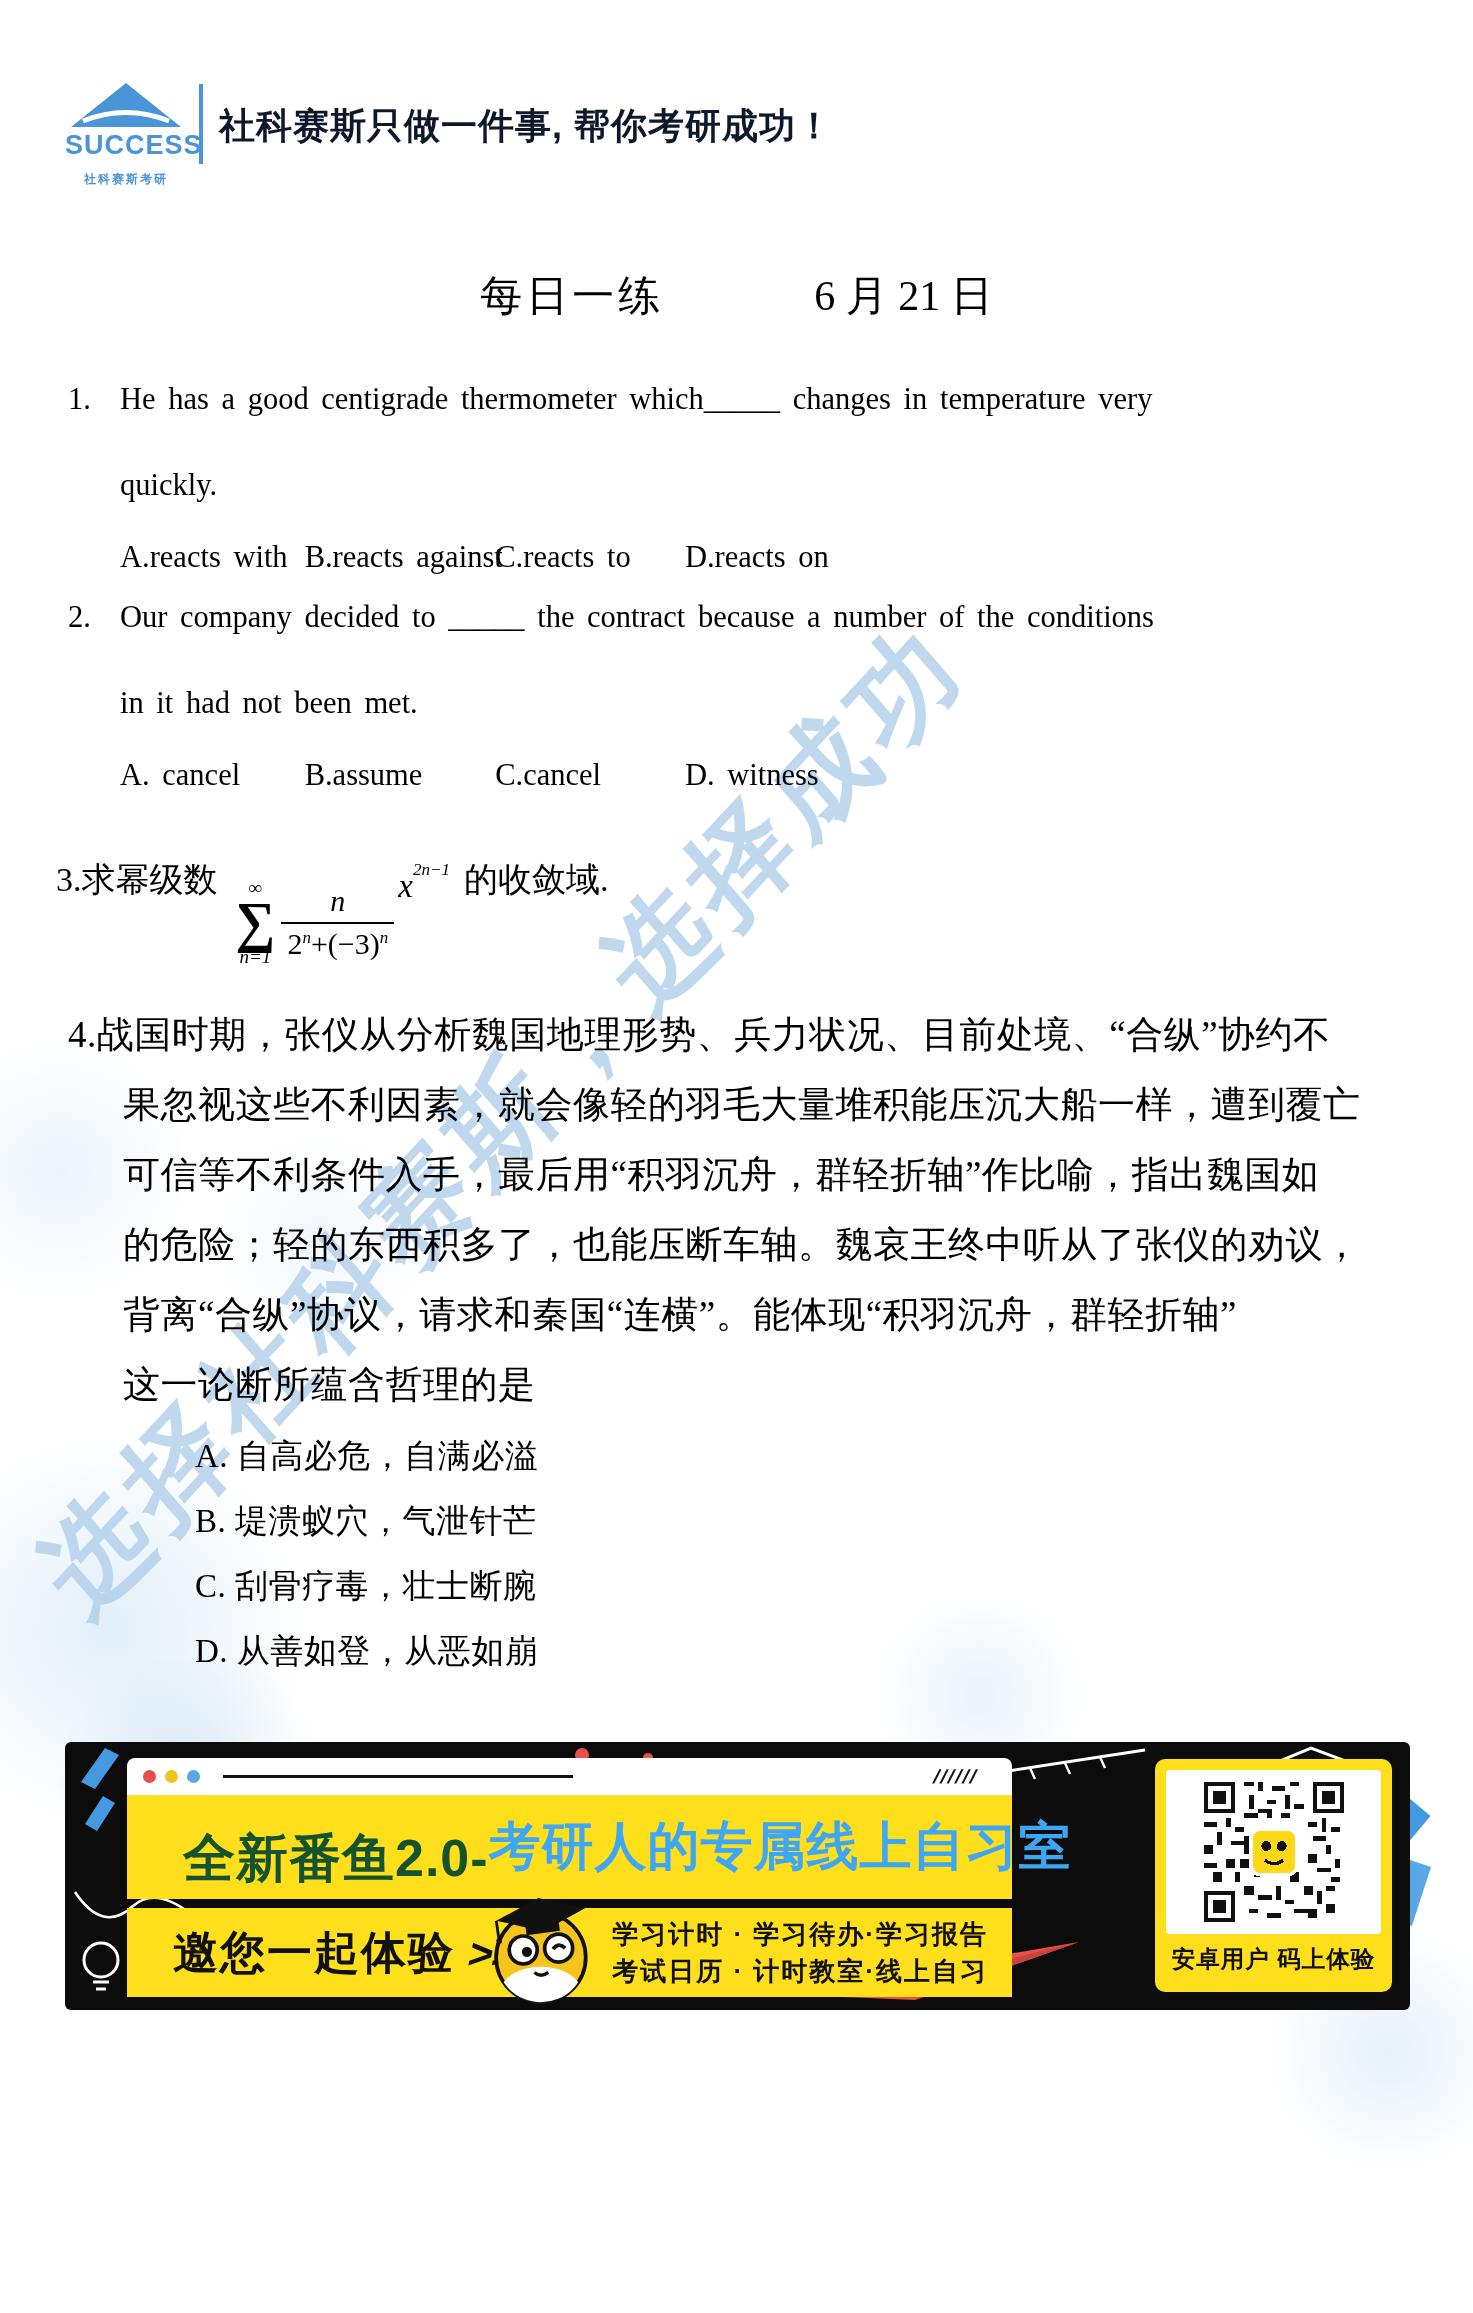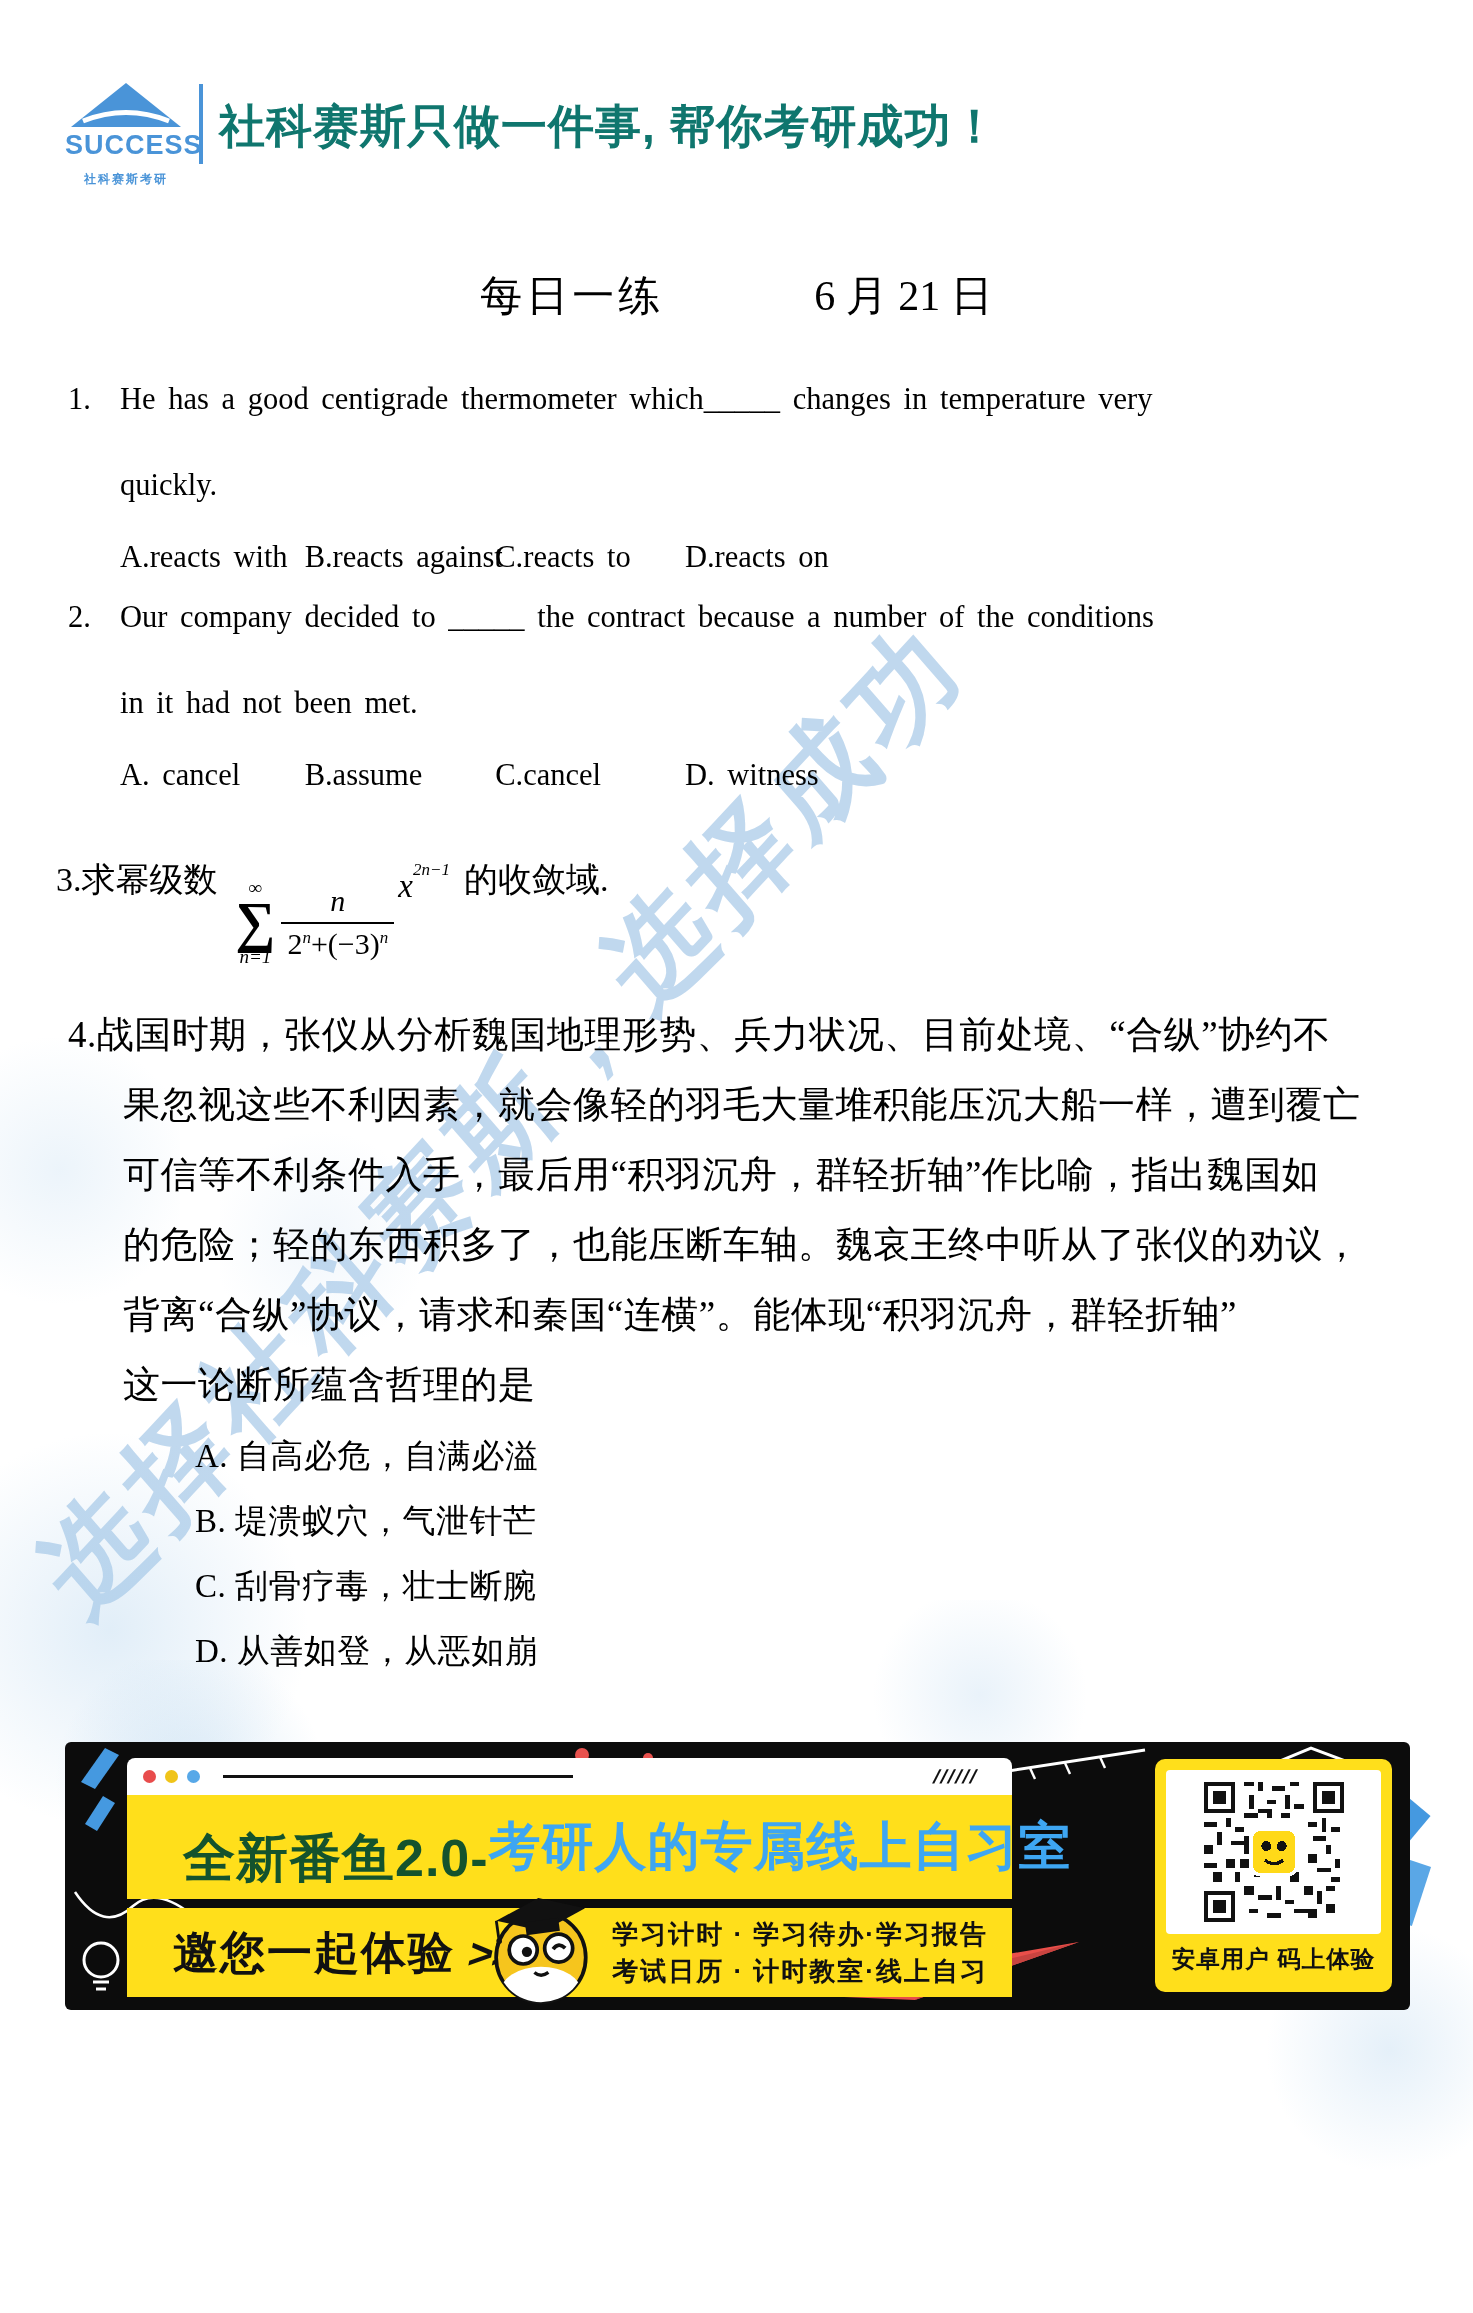--- a/index.html
+++ b/index.html
@@ -15,22 +15,22 @@
   .s3{left:-60px;top:1020px;width:240px;height:300px;background:radial-gradient(circle,rgba(168,205,235,.22) 0%,rgba(168,205,235,0) 70%);}
   .s4{left:860px;top:1600px;width:240px;height:190px;background:radial-gradient(circle,rgba(168,205,235,.25) 0%,rgba(168,205,235,0) 70%);}
   .s5{left:1260px;top:1930px;width:260px;height:240px;background:radial-gradient(circle,rgba(168,205,235,.3) 0%,rgba(168,205,235,0) 70%);}
   .s6{left:220px;top:1120px;width:200px;height:240px;background:radial-gradient(circle,rgba(180,210,238,.18) 0%,rgba(180,210,238,0) 70%);}
   
   .header{position:absolute;left:65px;top:82px;right:40px;display:flex;align-items:flex-start;z-index:1;}
   .logo{width:122px;text-align:center;color:#4a94d8;}
   .logo .brand{font-family:"Liberation Sans",sans-serif;font-weight:900;font-size:27px;letter-spacing:1px;margin-top:-2px;}
   .logo .sub{font-family:"Liberation Sans",sans-serif;font-weight:700;font-size:12px;letter-spacing:2px;margin-top:10px;}
   .hdr-divider{width:4px;height:80px;background:#4a94d8;margin:2px 16px 0 12px;}
-  .slogan{font-family:"Liberation Sans",sans-serif;font-weight:900;font-size:46px;line-height:88px;
-          color:#0f766e;letter-spacing:1px;white-space:nowrap;}
+  .slogan{font-family:"Liberation Sans",sans-serif;font-weight:900;font-size:36px;line-height:88px;
+          color:#0f172a;letter-spacing:1px;white-space:nowrap;}
   
   .doc-title{position:absolute;top:268px;left:0;width:100%;text-align:center;font-size:42px;z-index:1;}
   .doc-title .t1{margin-right:150px;letter-spacing:4px;}
   
   .q{position:absolute;left:68px;right:60px;z-index:1;font-size:30.5px;line-height:38px;word-spacing:5px;}
   .q .row{display:flex;}
   .q .qnum{width:52px;flex:0 0 52px;}
   .q .cont{margin-left:52px;margin-top:48px;}
   .q .opts{margin-left:52px;margin-top:34px;white-space:nowrap;}
   .opt{display:inline-block;}

